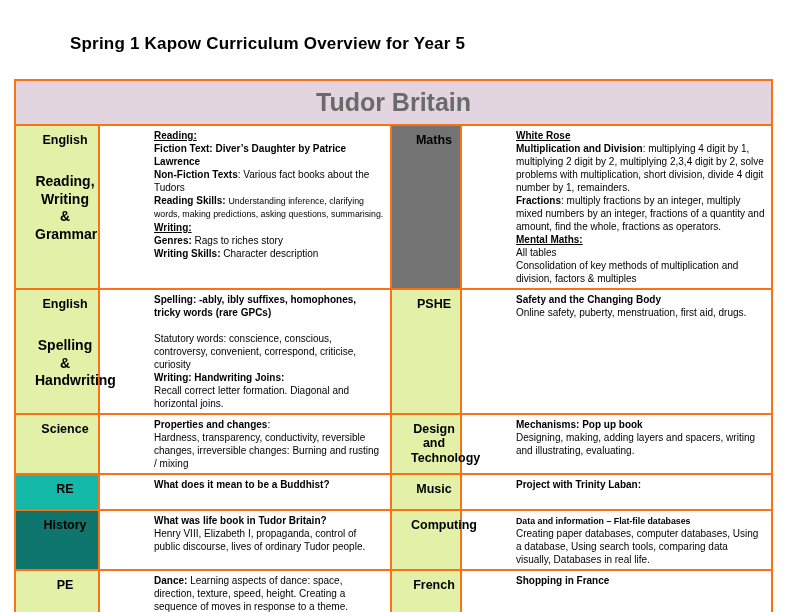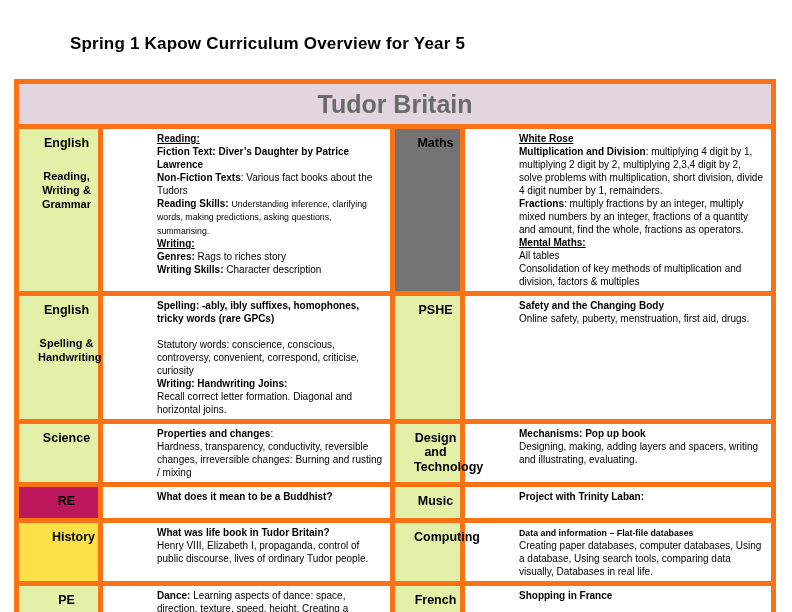--- a/index.html
+++ b/index.html
@@ -20,40 +20,40 @@
   table.curriculum {
     margin: 25px 0 0 14px;
     border-collapse: collapse;
     table-layout: fixed;
     width: 757px;
   }
   col.c1 { width: 84px; }
   col.c2 { width: 292px; }
   col.c3 { width: 70px; }
   col.c4 { width: 311px; }
-  td { border: 5px solid #f97316; vertical-align: top; }
+  td { border: 2px solid #f97316; vertical-align: top; }
   tr.banner-row td {
     height: 45px;
     text-align: center;
     vertical-align: middle;
     font-size: 25px;
     font-weight: bold;
   }
   .subject-cell {
     text-align: center;
     padding: 7px 3px 2px 19px;
   }
   .subject-name {
     font-size: 12.5px;
     font-weight: bold;
     line-height: 1.15;
   }
   .subject-subtitle {
-    margin-top: 20px;
-    font-size: 11px;
+    margin-top: 26px;
+    font-size: 14px;
     font-weight: bold;
     line-height: 1.25;
   }
   .content-cell {
     padding: 3px 6px 3px 6px;
     background: #fff;
   }
   .content-line {
     font-size: 10px;
     line-height: 1.3;
@@ -144,35 +144,35 @@
         </td>
         <td class="subject-cell" style="background: rgb(227, 240, 168);">
           <div class="subject-name">Design and Technology</div>
         </td>
         <td class="content-cell">
           <div class="content-line"><span class="b">Mechanisms: Pop up book</span></div>
           <div class="content-line"><span>Designing, making, adding layers and spacers, writing and illustrating, evaluating.</span></div>
         </td>
       </tr>
       <tr class="r3">
-        <td class="subject-cell" style="background: #be185d;">
+        <td class="subject-cell" style="background: #14b8a6;">
           <div class="subject-name">RE</div>
         </td>
         <td class="content-cell">
           <div class="content-line"><span class="b">What does it mean to be a Buddhist?</span></div>
         </td>
         <td class="subject-cell" style="background: rgb(227, 240, 168);">
           <div class="subject-name">Music</div>
         </td>
         <td class="content-cell">
           <div class="content-line"><span class="b">Project with Trinity Laban:</span></div>
         </td>
       </tr>
       <tr class="r4">
-        <td class="subject-cell" style="background: #fde047; text-align: right;">
+        <td class="subject-cell" style="background: #0f766e;">
           <div class="subject-name">History</div>
         </td>
         <td class="content-cell">
           <div class="content-line"><span class="b">What was life book in Tudor Britain?</span></div>
           <div class="content-line"><span>Henry VIII, Elizabeth I, propaganda, control of public discourse, lives of ordinary Tudor people.</span></div>
         </td>
         <td class="subject-cell" style="background: rgb(227, 240, 168);">
           <div class="subject-name">Computing</div>
         </td>
         <td class="content-cell">

